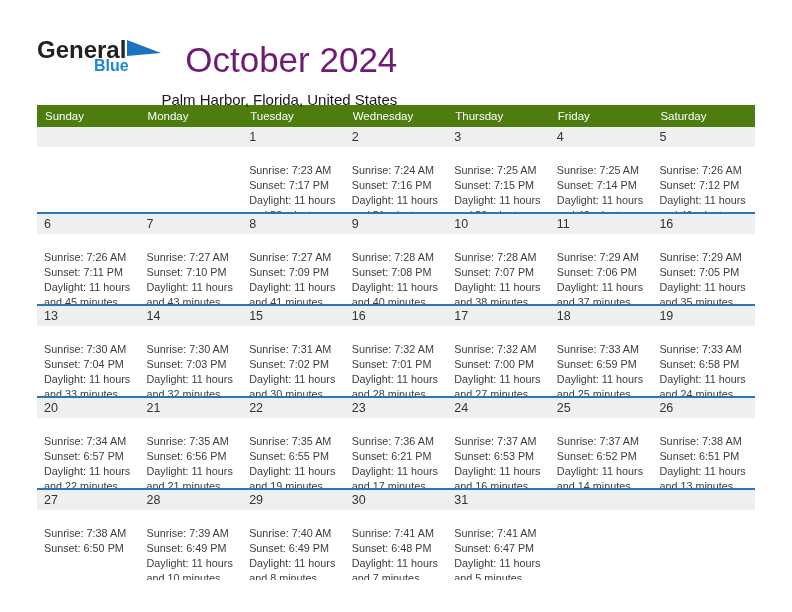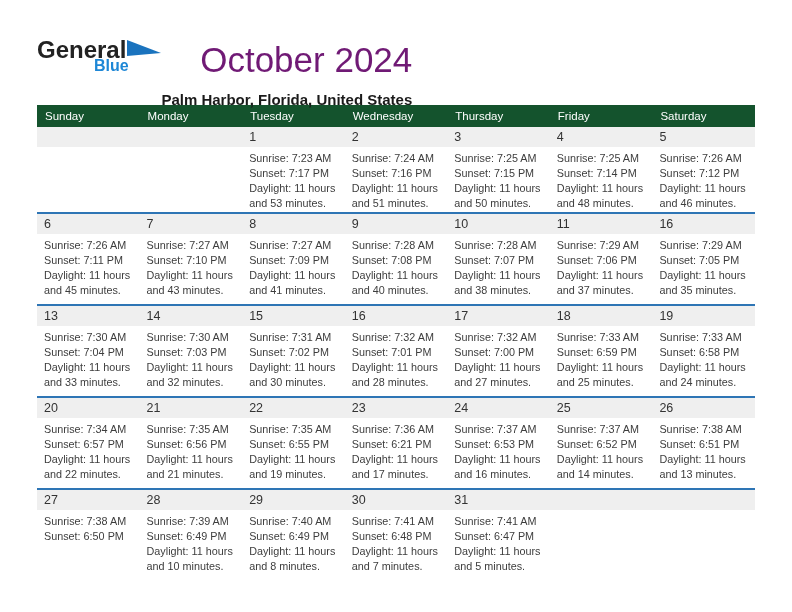--- a/index.html
+++ b/index.html
@@ -11,31 +11,31 @@
   .page{position:absolute;left:37px;top:38px;width:718px;}
   
   .top{display:flex;justify-content:flex-start;align-items:flex-start;height:64px;}
   .logo{position:relative;line-height:1;white-space:nowrap;}
   .logo-line1{display:flex;align-items:flex-start;}
   .logo-general{font-size:24px;font-weight:700;color:#222222;letter-spacing:0px;}
   .logo-tri{width:34px;height:16px;margin-left:1px;margin-top:2px;}
   .logo-blue{font-size:16px;font-weight:700;color:#1e87d6;margin-left:57px;margin-top:-4px;}
   .titles{text-align:right;}
   .cal-title{font-size:35px;color:#701a75;font-weight:400;margin-top:2px;}
-  .cal-loc{font-size:15px;color:#1a1a1a;font-weight:700;margin-top:11px;}
+  .cal-loc{font-size:15px;color:#1a1a1a;font-weight:400;margin-top:11px;}
   
   .calendar{margin-top:3px;width:718px;}
-  .weekday-row{display:grid;grid-template-columns:repeat(7,1fr);background:#14532d;height:22px;}
+  .weekday-row{display:grid;grid-template-columns:repeat(7,1fr);background:#4d7c0f;height:22px;}
   .weekday-cell{color:#ffffff;font-size:11.5px;display:flex;align-items:center;padding-left:8px;}
   .week-row{display:grid;grid-template-columns:repeat(7,1fr);height:85px;}
   .week-row + .week-row{border-top:2px solid #2e75b5;height:90px;}
   .day-cell{overflow:hidden;}
   .band{height:20px;background:#efefef;box-sizing:border-box;
         font-size:12.5px;color:#333333;padding:3px 0 0 7px;}
-  .info{padding:4px 9px 0 7px;font-size:10.8px;line-height:15px;color:#3d3d3d;}
+  .info{padding:16px 9px 0 7px;font-size:10.8px;line-height:15px;color:#3d3d3d;}
   .info div{margin:0;}
 </style>
 </head>
 <body>
 
 <div class="page">
   <div class="top">
     <div class="logo">
       <div class="logo-line1">
         <span class="logo-general">General</span>

